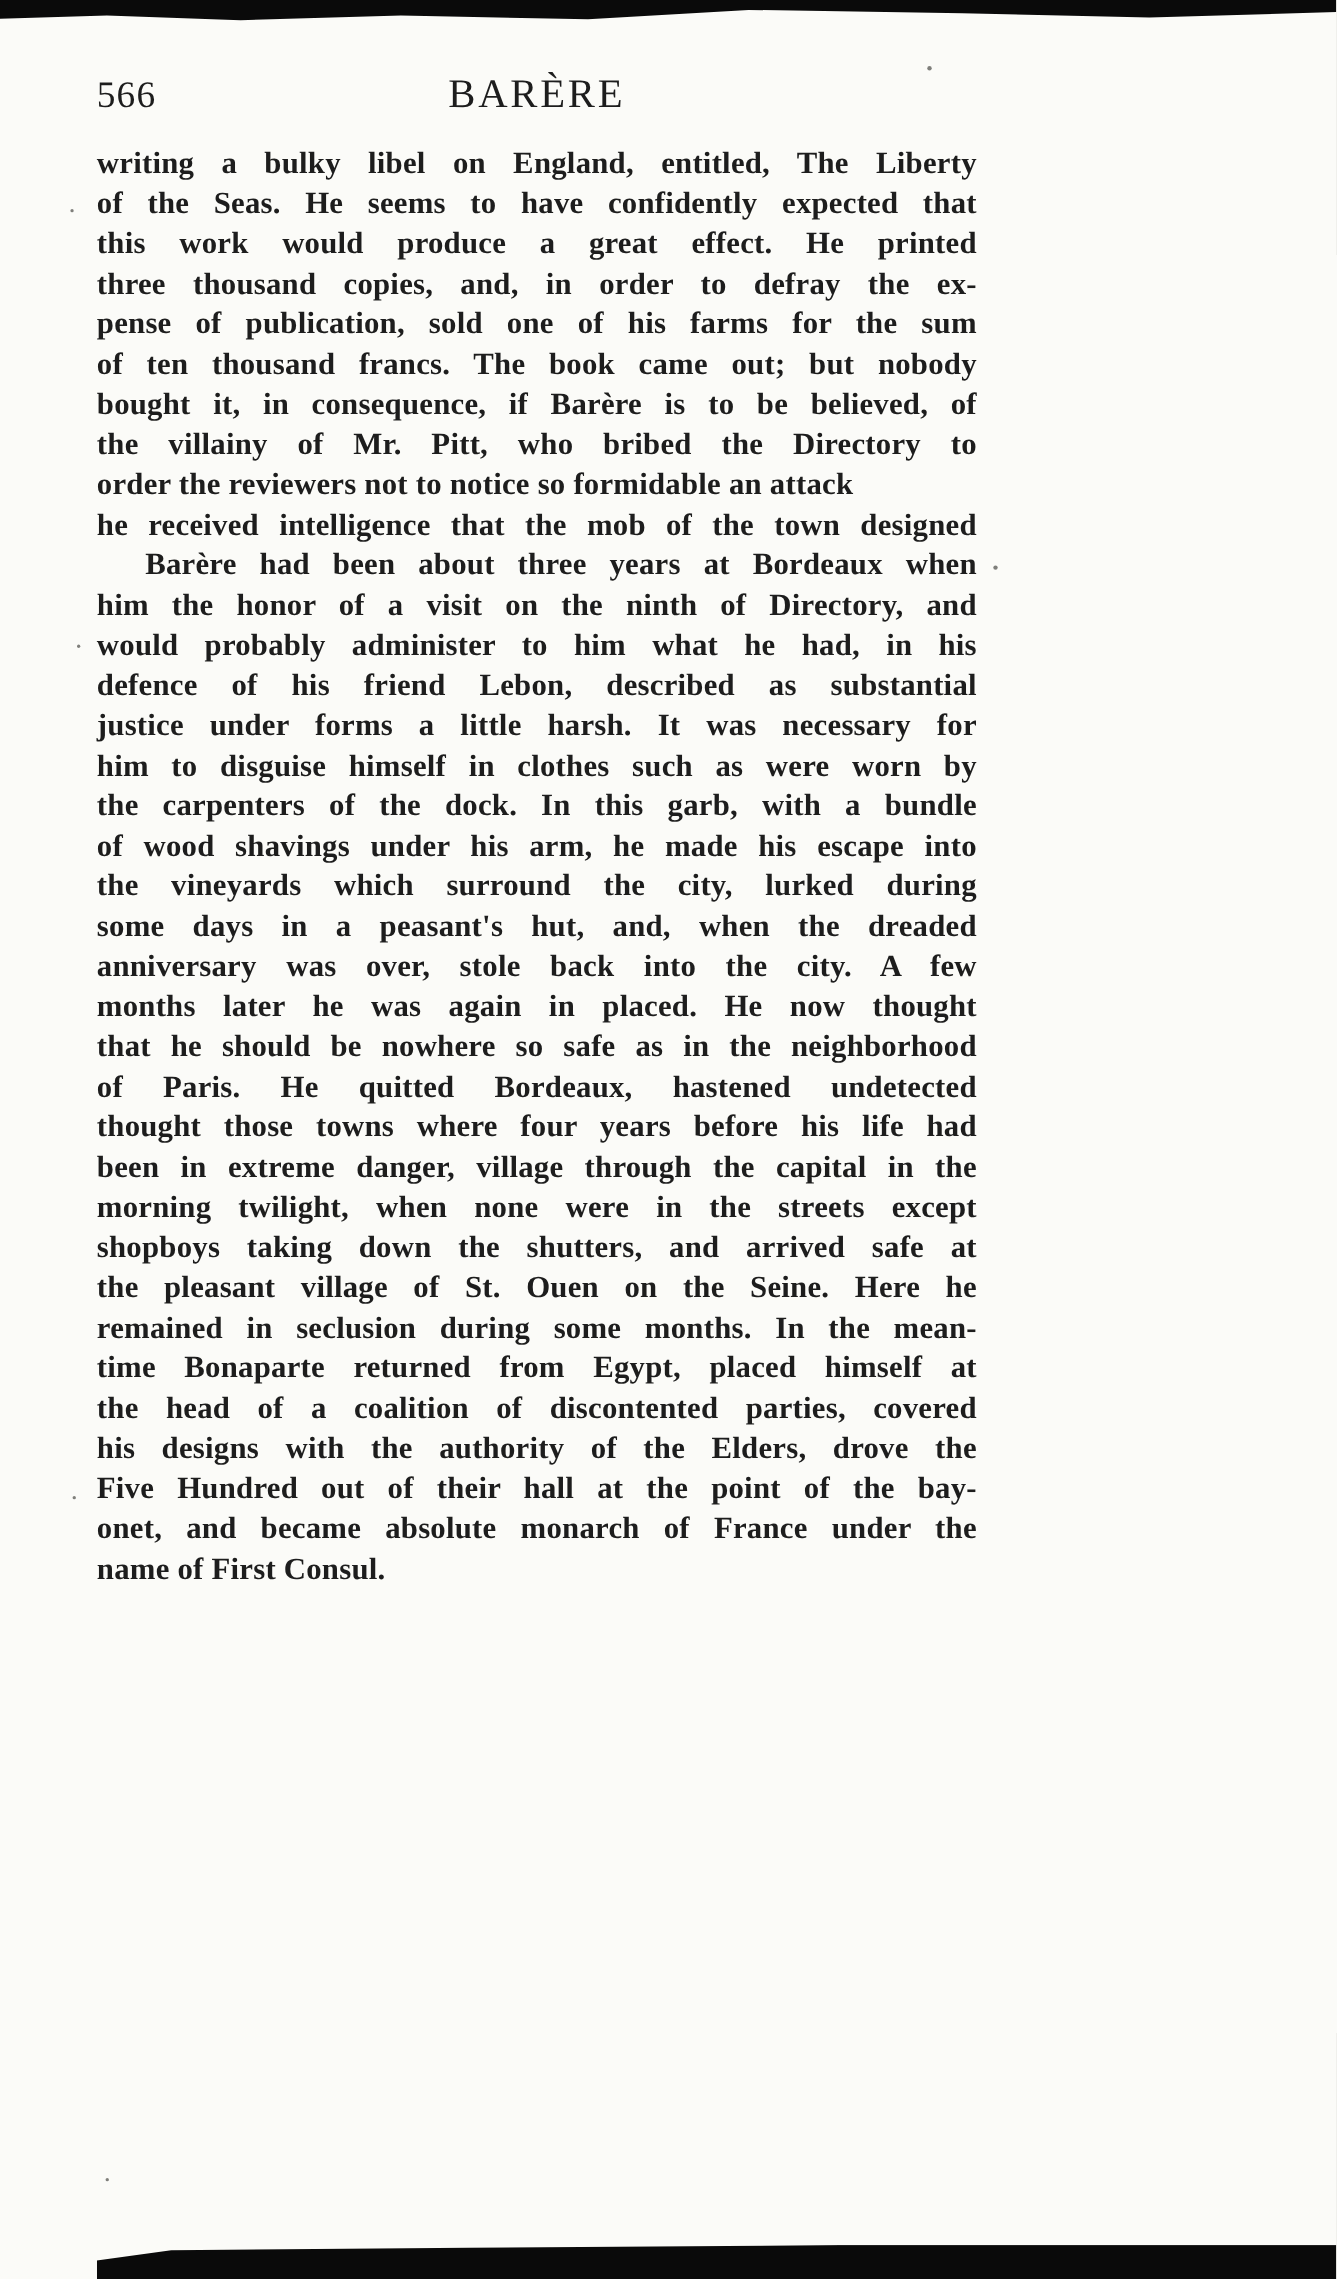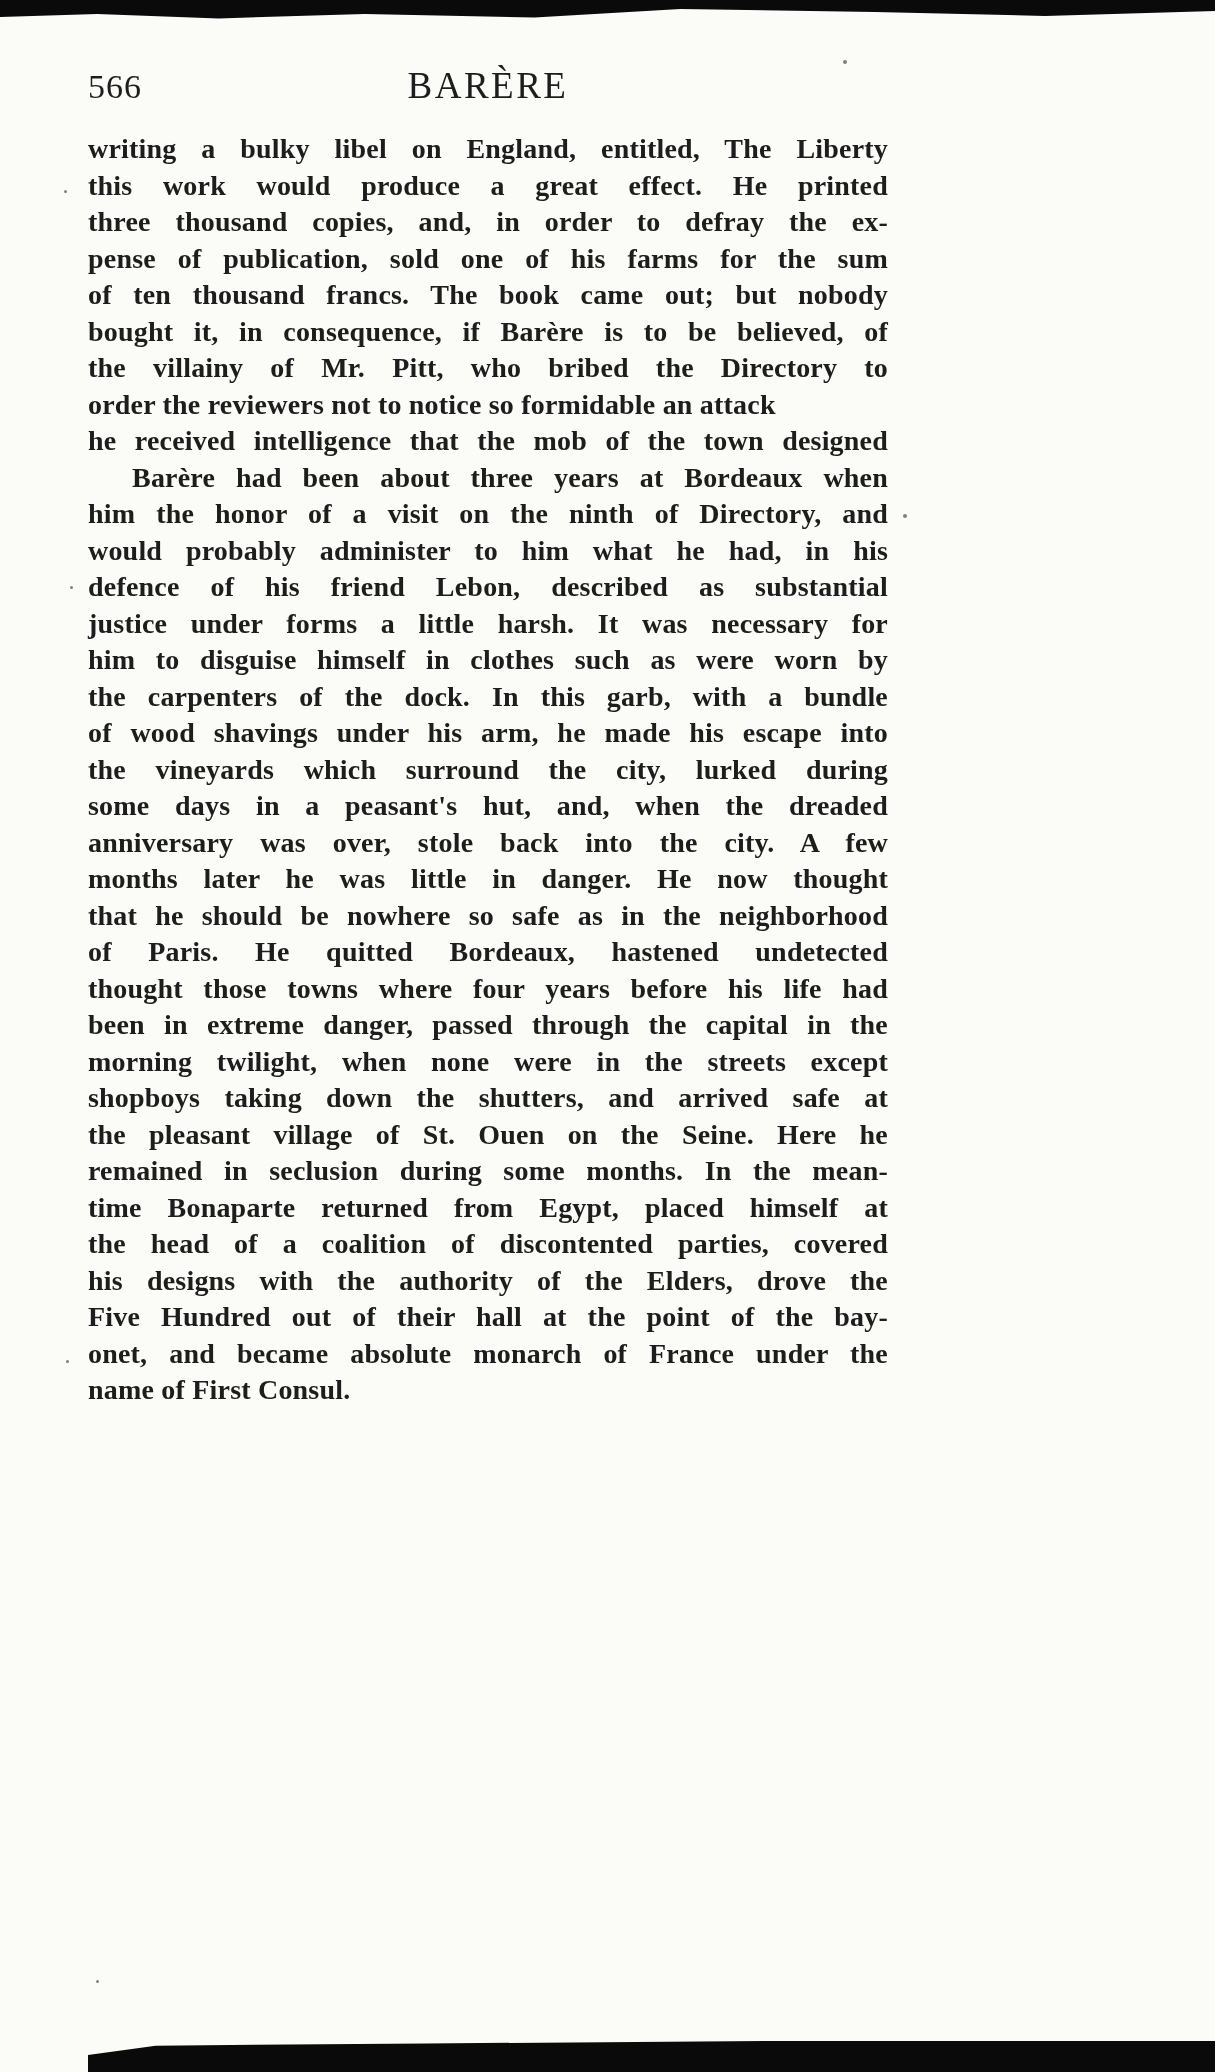--- a/index.html
+++ b/index.html
@@ -100,20 +100,21 @@
   <div class="content">
     <header class="page-header">
       <div class="page-number">566</div>
       <div class="page-title">BARÈRE</div>
       <div class="page-header-spacer"></div>
     </header>
 
     <div class="text-block">
         <div class="paragraph">
           <div class="line">writing a bulky libel on England, entitled, The Liberty</div>
+          <div class="line">of the Seas.  He seems to have confidently expected that</div>
           <div class="line">this work would produce a great effect.  He printed</div>
           <div class="line">three thousand copies, and, in order to defray the ex-</div>
           <div class="line">pense of publication, sold one of his farms for the sum</div>
           <div class="line">of ten thousand francs.  The book came out; but nobody</div>
           <div class="line">bought it, in consequence, if Barère is to be believed, of</div>
           <div class="line">the villainy of Mr. Pitt, who bribed the Directory to</div>
           <div class="line">order the reviewers not to notice so formidable an attack</div>
         </div>
         <div class="paragraph">
           <div class="line">he received intelligence that the mob of the town designed</div>
@@ -121,25 +122,25 @@
           <div class="line">him the honor of a visit on the ninth of Directory, and</div>
           <div class="line">would probably administer to him what he had, in his</div>
           <div class="line">defence of his friend Lebon, described as substantial</div>
           <div class="line">justice under forms a little harsh.  It was necessary for</div>
           <div class="line">him to disguise himself in clothes such as were worn by</div>
           <div class="line">the carpenters of the dock.  In this garb, with a bundle</div>
           <div class="line">of wood shavings under his arm, he made his escape into</div>
           <div class="line">the vineyards which surround the city, lurked during</div>
           <div class="line">some days in a peasant's hut, and, when the dreaded</div>
           <div class="line">anniversary was over, stole back into the city.  A few</div>
-          <div class="line">months later he was little in danger.  He now thought</div>
+          <div class="line">months later he was again in placed.  He now thought</div>
           <div class="line">that he should be nowhere so safe as in the neighborhood</div>
           <div class="line">of Paris.  He quitted Bordeaux, hastened undetected</div>
           <div class="line">thought those towns where four years before his life had</div>
-          <div class="line">been in extreme danger, passed through the capital in the</div>
+          <div class="line">been in extreme danger, village through the capital in the</div>
           <div class="line">morning twilight, when none were in the streets except</div>
           <div class="line">shopboys taking down the shutters, and arrived safe at</div>
           <div class="line">the pleasant village of St. Ouen on the Seine.  Here he</div>
           <div class="line">remained in seclusion during some months.  In the mean-</div>
           <div class="line">time Bonaparte returned from Egypt, placed himself at</div>
           <div class="line">the head of a coalition of discontented parties, covered</div>
           <div class="line">his designs with the authority of the Elders, drove the</div>
           <div class="line">Five Hundred out of their hall at the point of the bay-</div>
           <div class="line">onet, and became absolute monarch of France under the</div>
           <div class="line">name of First Consul.</div>

